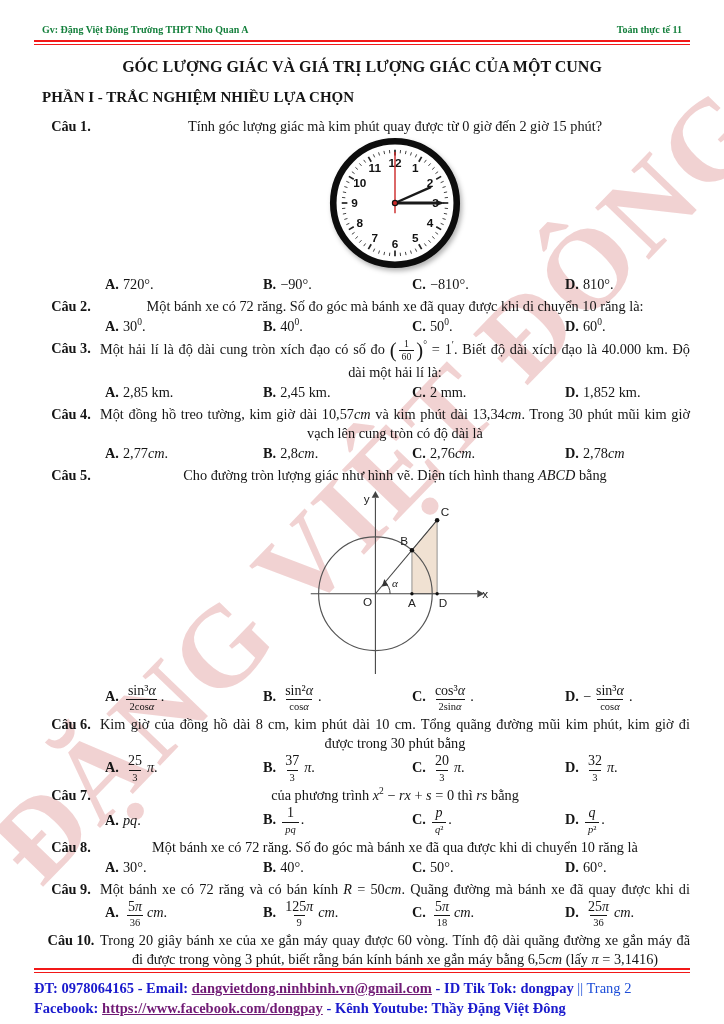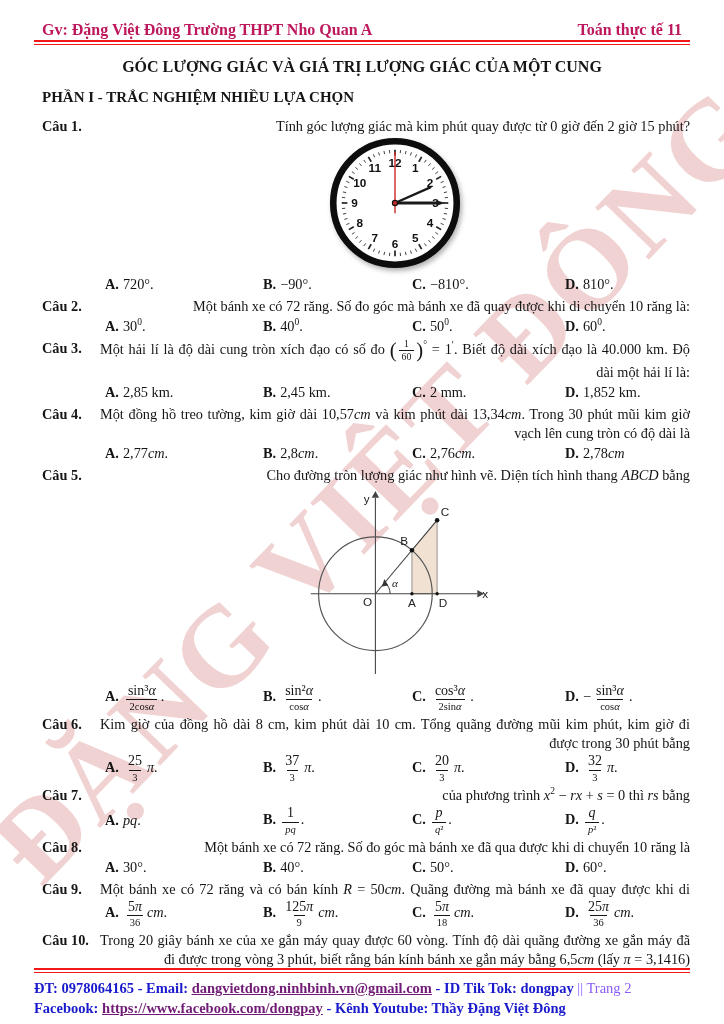--- a/index.html
+++ b/index.html
@@ -6,49 +6,49 @@
   .page{position:relative;width:724px;height:1024px;margin:0 auto;background:#fff;
         overflow:hidden;font-family:"Liberation Serif",serif;color:#151515;}
   .content{position:relative;z-index:1;padding:0 34px;}
   
   .watermark{position:absolute;left:-140px;top:438px;width:1000px;z-index:0;
              text-align:center;transform:rotate(-46deg);font-size:114px;font-weight:bold;
              font-family:"Liberation Serif",serif;color:rgba(210,105,105,0.30);
              white-space:nowrap;letter-spacing:3px;pointer-events:none;}
   
   .header{display:flex;justify-content:space-between;margin-top:21px;padding:0 8px 0 8px;
-          font-weight:bold;font-size:16px;line-height:17px;color:#be185d;}
+          font-weight:bold;font-size:10px;line-height:17px;color:#15803d;}
   .rule{height:2px;border-top:2.6px solid #f21818;border-bottom:1.4px solid #f21818;margin-top:2px;}
   .title{margin-top:13px;text-align:center;font-weight:bold;font-size:16px;}
   .section{margin-top:13px;padding-left:8px;font-weight:bold;font-size:15px;}
   
   #questions{margin-top:11px;font-size:14.3px;line-height:19px;}
   .question{display:flex;margin-bottom:2px;}
-  .qlabel{flex:0 0 58px;padding-left:8px;font-weight:bold;}
+  .qlabel{flex:0 0 58px;padding-left:8px;font-weight:bold;text-align:center;}
   .qbody{flex:1;min-width:0;}
-  .qline{text-align:right;}
+  .qline{text-align:center;}
   .qline.full{text-align:justify;text-align-last:justify;}
   .mi{font-style:italic;}
   .sup{font-size:9.5px;vertical-align:super;line-height:0;}
   .bigp{font-size:1.45em;vertical-align:-0.12em;line-height:0;}
   .frac{display:inline-flex;flex-direction:column;align-items:center;vertical-align:middle;
         line-height:1.05;margin:0 2px;}
   .frac .num{font-size:14px;padding:0 3px 1px 3px;}
   .frac .den{font-size:10.5px;border-top:1px solid #151515;padding:1px 3px 0 3px;}
   .qline .frac .num,.qline .frac .den{font-size:9.8px;}
   .answers{display:grid;grid-template-columns:158px 149px 153px 1fr;padding-left:5px;
            align-items:center;margin:1px 0 1px 0;}
   .akey{font-weight:bold;margin-right:4px;}
   .fig{text-align:center;margin:1px 0;}
   .clock-svg{filter:drop-shadow(2px 3px 2.5px rgba(0,0,0,0.30));}
   
   .footer{position:absolute;left:34px;right:34px;bottom:6px;z-index:2;background:#fff;}
   .footer-rule{height:2px;border-top:2.6px solid #f21818;border-bottom:1.4px solid #f21818;margin-bottom:5px;}
   .fline{font-weight:bold;font-size:14.5px;line-height:20px;color:#1a1acd;}
-  .fplain{font-weight:normal;color:#8b5cf6;}
+  .fplain{font-weight:normal;color:#1d4ed8;}
   .link{color:#701a75;text-decoration:underline;cursor:pointer;}
 </style>
 </head>
 <body>
 
 <div class="page">
   <div class="watermark">ĐẶNG VIỆT ĐÔNG</div>
   <div class="content">
     <div class="header">
       <span>Gv: Đặng Việt Đông Trường THPT Nho Quan A</span>

